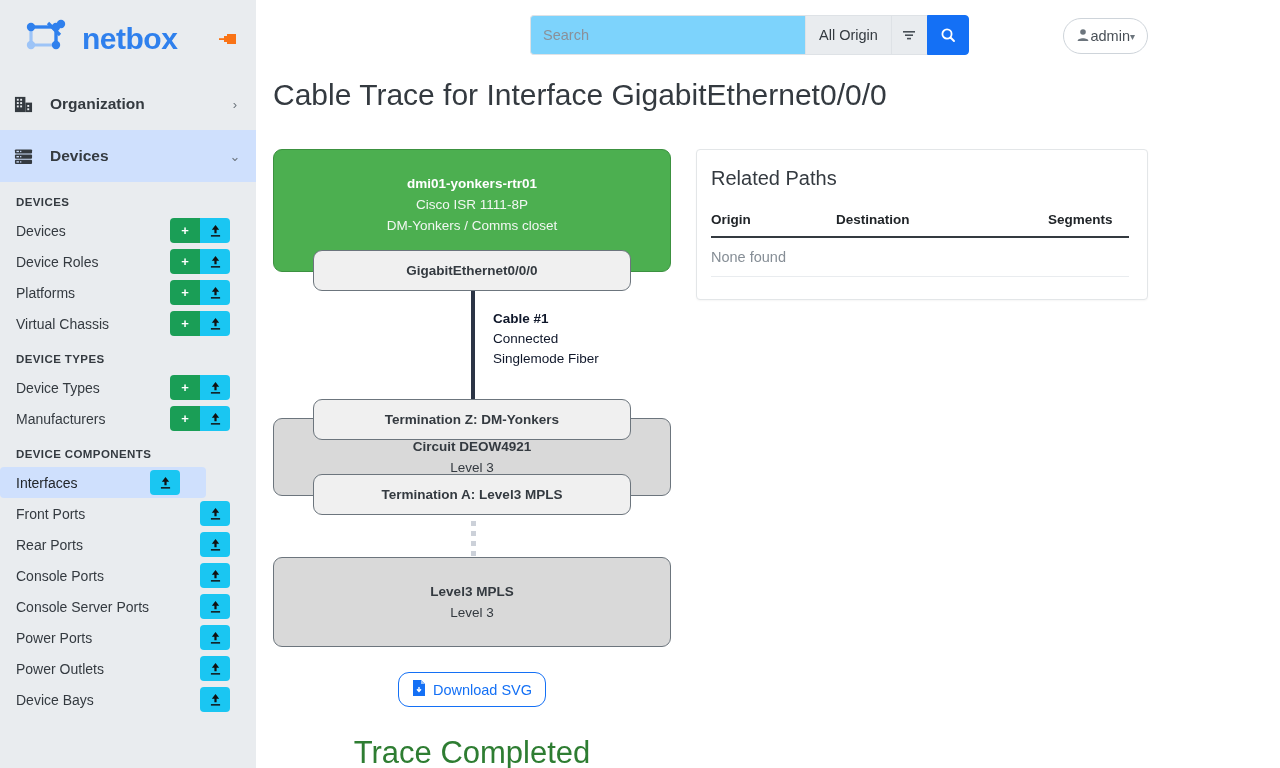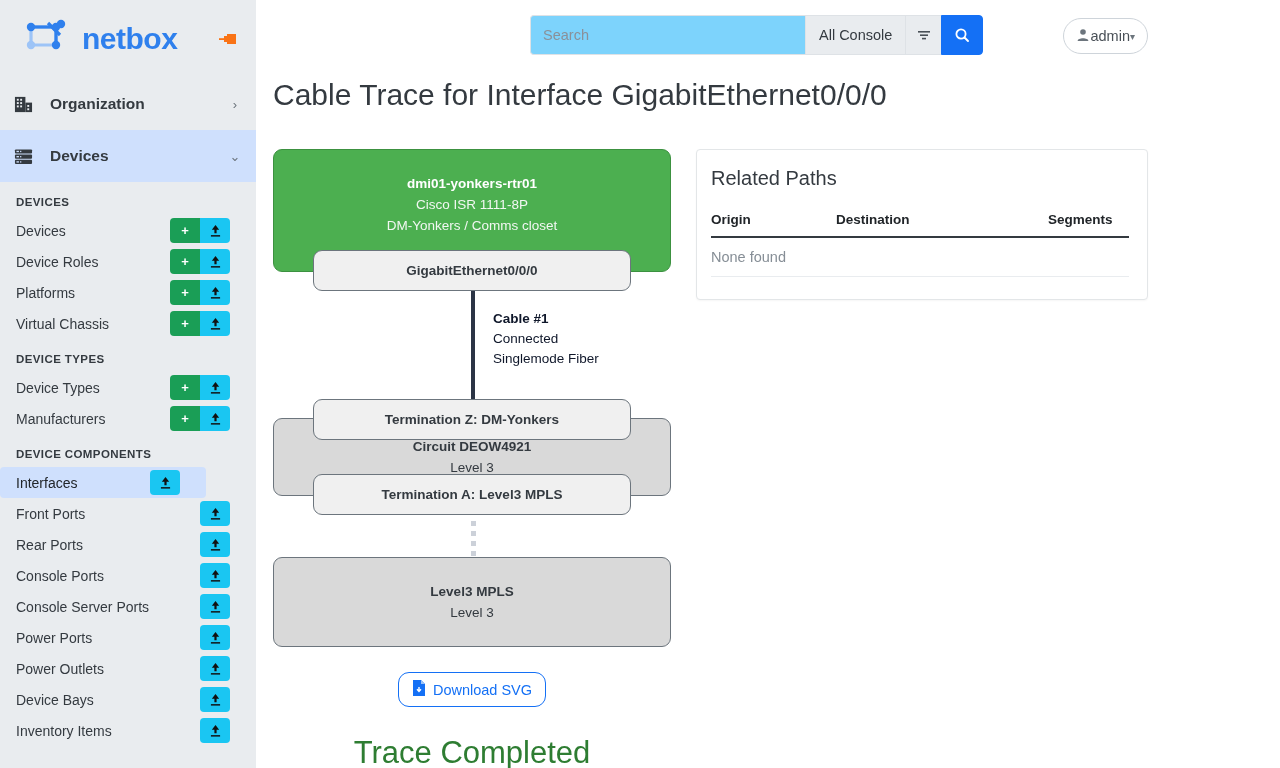--- a/index.html
+++ b/index.html
@@ -439,40 +439,29 @@
       <span class="ni-label">Device Bays</span>
       <span class="btn-group">
         <span class="mini-btn imp only">
           <svg width="11" height="12" viewBox="0 0 12 13" aria-hidden="true">
               <path d="M6 0 L10 5 H7.2 V9 H4.8 V5 H2 Z" fill="#111"></path>
               <rect x="1" y="11" width="10" height="1.6" fill="#111"></rect>
             </svg>
         </span>
       </span>
     </div>
-    <div class="nav-item">
-      <span class="ni-label">Inventory Items</span>
-      <span class="btn-group">
-        <span class="mini-btn imp only">
-          <svg width="11" height="12" viewBox="0 0 12 13" aria-hidden="true">
-              <path d="M6 0 L10 5 H7.2 V9 H4.8 V5 H2 Z" fill="#111"></path>
-              <rect x="1" y="11" width="10" height="1.6" fill="#111"></rect>
-            </svg>
-        </span>
-      </span>
-    </div>
 
   </aside>
 
   <section id="main">
 
     <div id="topbar">
       <div class="search-wrap">
         <input class="search-input" type="text" placeholder="Search" style="">
-        <div class="obj-select">All Console</div>
+        <div class="obj-select">All Origin</div>
         <div class="filter-btn">
           <svg width="16" height="16" viewBox="0 0 16 16" aria-hidden="true">
             <rect x="2" y="4" width="12" height="1.6" fill="#495057"></rect>
             <rect x="4" y="7.4" width="8" height="1.6" fill="#495057"></rect>
             <rect x="6" y="10.8" width="4" height="1.6" fill="#495057"></rect>
           </svg>
         </div>
         <div class="search-btn">
           <svg width="16" height="16" viewBox="0 0 16 16" aria-hidden="true">
             <circle cx="7" cy="7" r="4.6" fill="none" stroke="#fff" stroke-width="1.8"></circle>

